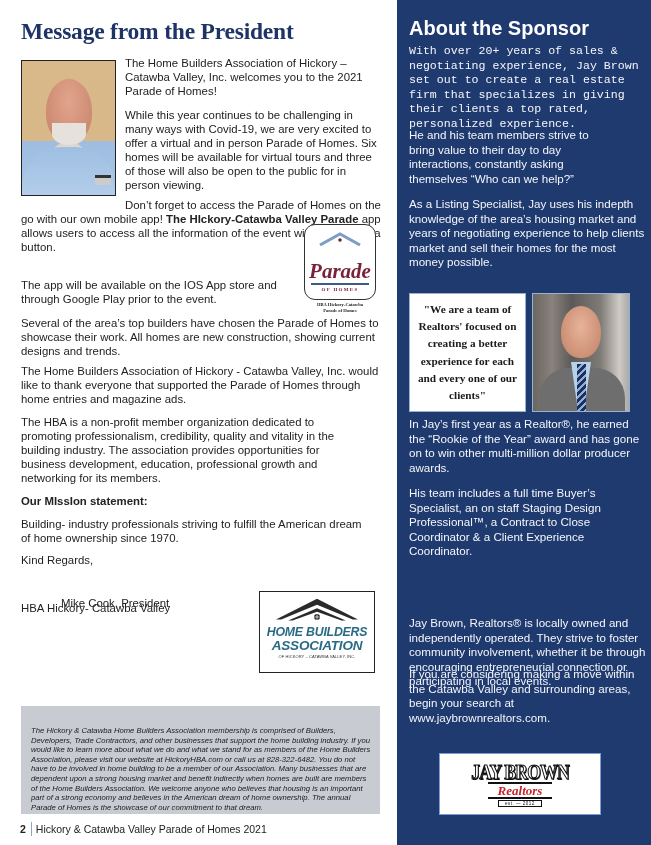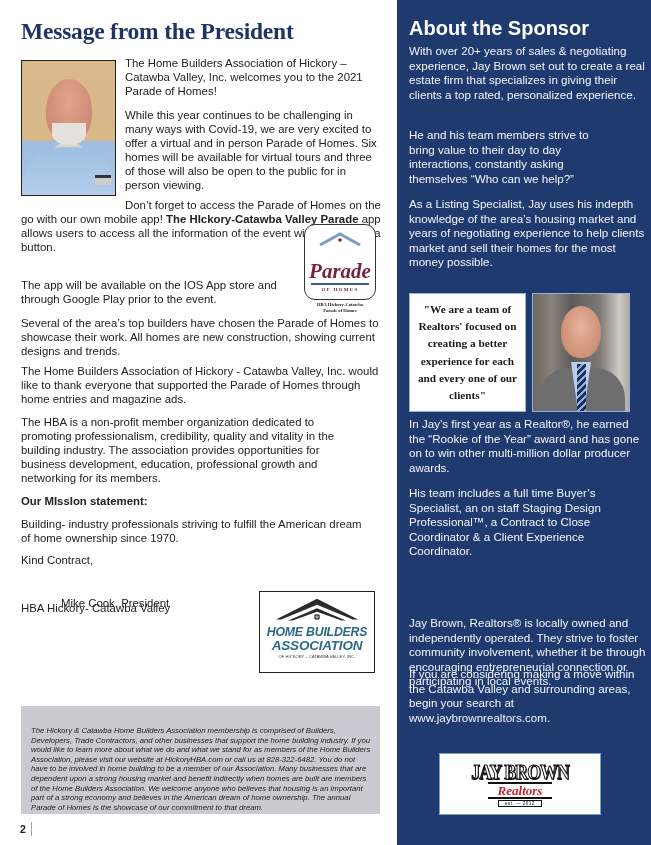--- a/index.html
+++ b/index.html
@@ -182,21 +182,21 @@
     <div>HBA Hickory-Catawba</div>
     <div>Parade of Homes</div>
   </div>
 
   <p class="p body-text" style="left:21px; top:279px; width:270px;">The app will be available on the IOS App store and through Google Play prior to the event.</p>
   <p class="p body-text" style="left:21px; top:317px; width:362px;">Several of the area’s top builders have chosen the Parade of Homes to showcase their work.  All homes are new construction, showing current designs and trends.</p>
   <p class="p body-text" style="left:21px; top:365px; width:365px;">The Home Builders Association of Hickory - Catawba Valley, Inc. would like to thank everyone that supported the Parade of Homes through home entries and magazine ads.</p>
   <p class="p body-text" style="left:21px; top:416px; width:340px;">The HBA is a non-profit member organization dedicated to promoting professionalism, credibility, quality and vitality in the building industry.  The association provides opportunities for business development, education, professional growth and networking for its members.</p>
   <p class="p body-text" style="left:21px; top:495px; font-weight:bold;">Our MIssIon statement:</p>
   <p class="p body-text" style="left:21px; top:518px; width:345px;">Building- industry professionals striving to fulfill the American dream of home ownership since 1970.</p>
-  <p class="p body-text" style="left:21px; top:554px;">Kind Contract,</p>
+  <p class="p body-text" style="left:21px; top:554px;">Kind Regards,</p>
   <p class="p body-text" style="left:21px; top:597px;padding-left:40px;">Mike Cook, President</p>
   <p class="p body-text" style="left:21px; top:602px;">HBA Hickory- Catawba Valley</p>
 
   <div class="hba-logo">
     <svg viewBox="0 0 110 30" width="96" height="28" style="margin-top:4px;">
       <polygon points="8,26 55,2 102,26 96,26 55,9 14,26" fill="#2a2a2a"></polygon>
       <polygon points="22,27 55,13 88,27 83,27 55,17 27,27" fill="#2a2a2a"></polygon>
       <circle cx="55" cy="23" r="3.3" fill="#2a2a2a"></circle>
       <line x1="55" y1="20" x2="55" y2="26" stroke="#fff" stroke-width="0.8"></line>
       <line x1="52" y1="23" x2="58" y2="23" stroke="#fff" stroke-width="0.8"></line>
@@ -206,26 +206,27 @@
     <div class="t3">OF HICKORY – CATAWBA VALLEY, INC.</div>
   </div>
 
   <div class="grey-box">
     <span>The Hickory &amp; Catawba Home Builders Association membership is comprised of Builders, Developers, Trade Contractors, and other businesses that support the home building industry. If you would like to learn more about what we do and what we stand for as members of the Home Builders Association, please visit our website at HickoryHBA.com or call us at 828-322-6482. You do not have to be involved in home building to be a member of our Association. Many businesses that are dependent upon a strong housing market and benefit indirectly when homes are built are members of the Home Builders Association. We welcome anyone who believes that housing is an important part of a strong economy and believes in the American dream of home ownership. The annual Parade of Homes is the showcase of our commitment to that dream.</span>
   </div>
 
   <div class="footer">
     <span class="num">2</span>
     <span class="sep"></span>
+    <span>Hickory &amp; Catawba Valley Parade of Homes 2021</span>
   </div>
 </div>
 
 <div class="sponsor">
   <h2>About the Sponsor</h2>
-  <p class="s-text" style="top:44px;">With over 20+ years of sales &amp; negotiating experience, Jay Brown set out to create a real estate firm that specializes in giving their clients a top rated, personalized experience.</p>
+  <p class="s-text" style="top:44px;font-family:Liberation Mono, monospace;">With over 20+ years of sales &amp; negotiating experience, Jay Brown set out to create a real estate firm that specializes in giving their clients a top rated, personalized experience.</p>
   <p class="s-text" style="top:128px; width:200px;">He and his team members strive to bring value to their day to day interactions, constantly asking themselves “Who can we help?”</p>
   <p class="s-text" style="top:197px; width:236px;">As a Listing Specialist, Jay uses his indepth knowledge of the area’s housing market and years of negotiating experience to help clients market and sell their homes for the most money possible.</p>
 
   <div class="quote-box">
     <span>"We are a team of Realtors' focused on creating a better experience for each and every one of our clients"</span>
   </div>
   <div class="jay-photo">
     <div class="vest"></div>
     <div class="vest-gap"></div>
     <div class="tie"></div>

